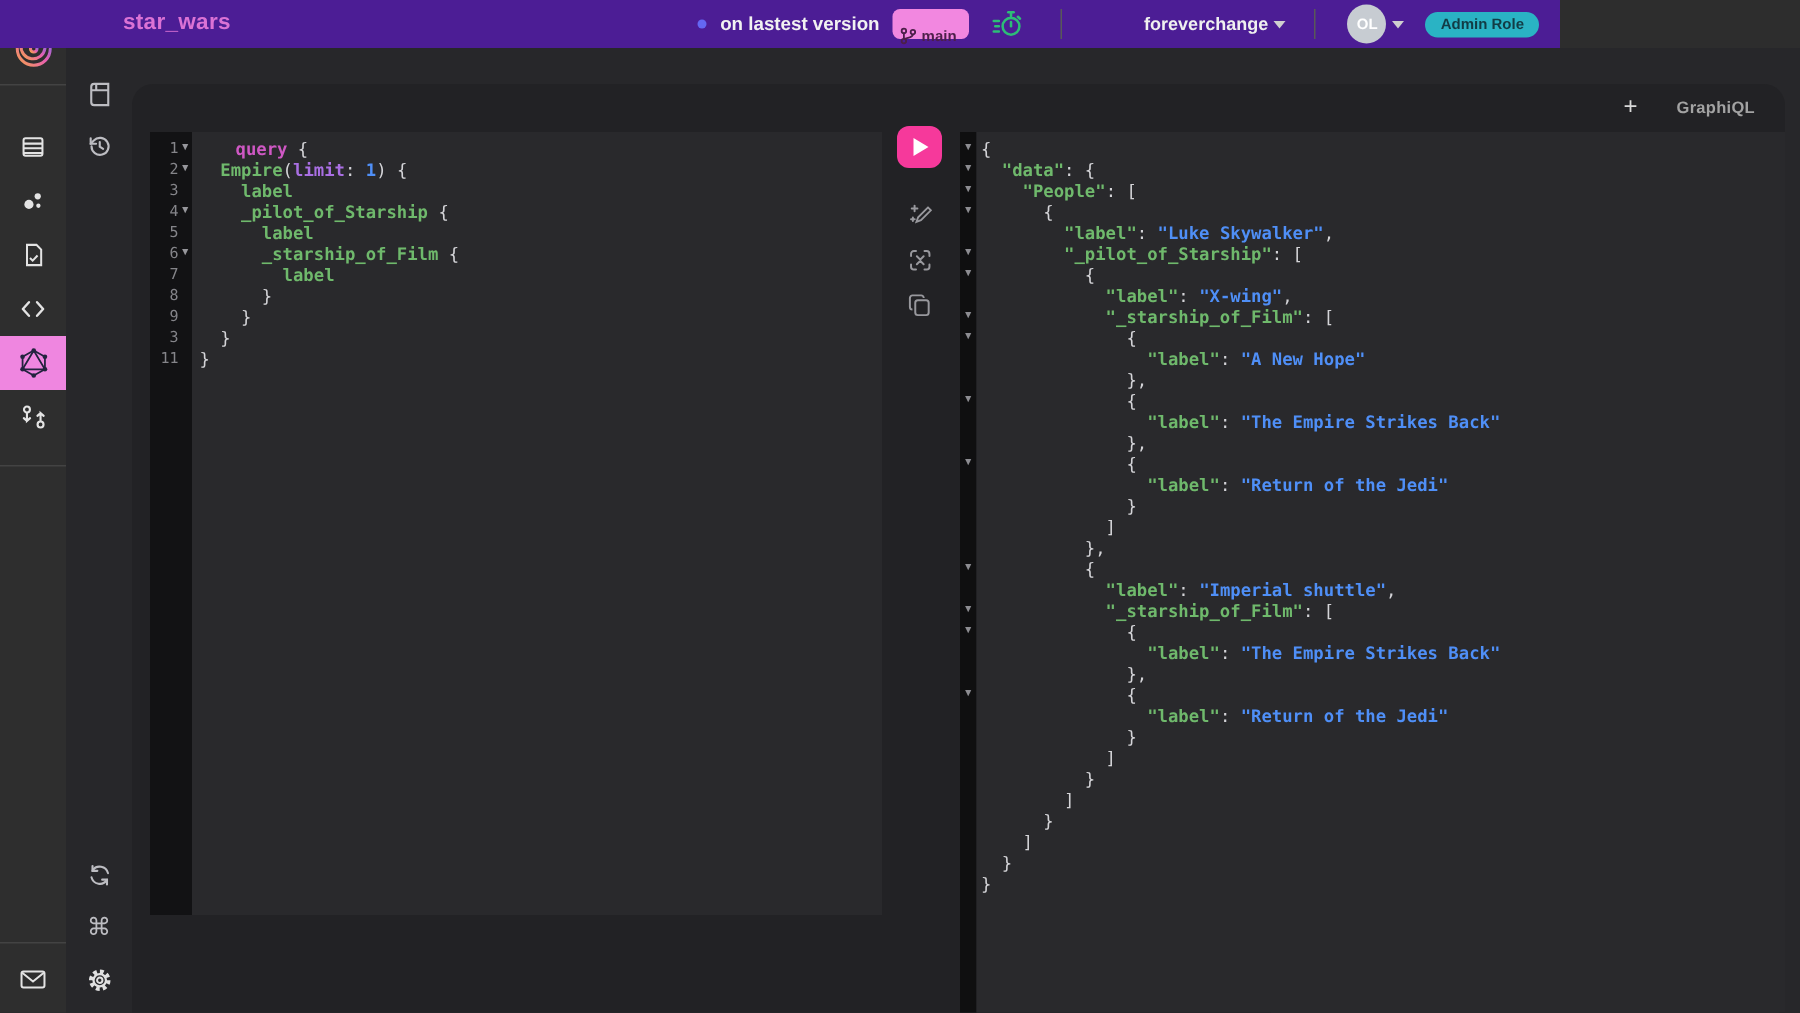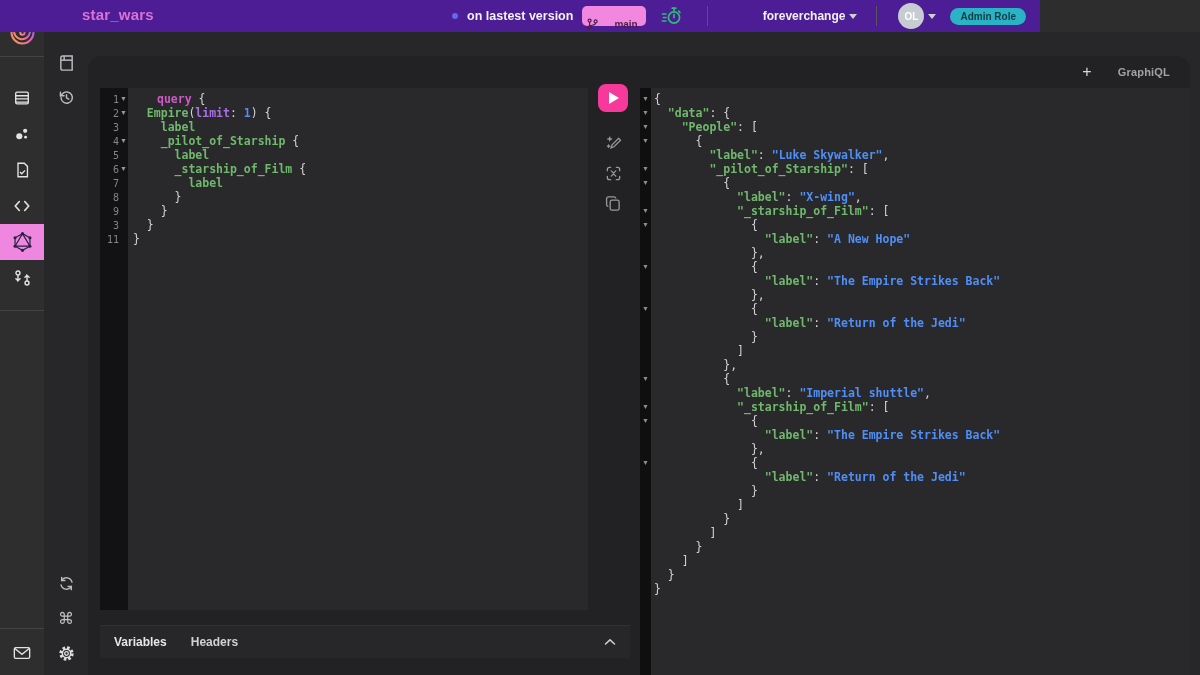--- a/index.html
+++ b/index.html
@@ -6,21 +6,21 @@
   html,body { width:1200px; height:675px; overflow:hidden; background:#2d2d2d;
     font-family:"Liberation Sans", sans-serif; -webkit-font-smoothing:antialiased; }
 
   
   .topbar { position:absolute; left:0; top:0; width:1040px; height:32px; background:#4c1d95;
     display:flex; align-items:center; z-index:5; }
   .app-title { position:absolute; left:82px; top:6px; font-size:15px; font-weight:bold; color:#db72d5; letter-spacing:.2px; }
   .topbar-right { position:absolute; right:14px; top:0; height:32px; display:flex; align-items:center; gap:9px;text-align:center; }
   .ver-dot { width:6px; height:6px; border-radius:50%; background:#6467f2; }
   .ver-text { font-size:12.5px; font-weight:600; color:#f2f2f2; }
-  .branch-badge { display:flex; align-items:center; gap:16px; background:#f287e0; color:#4c1f49;
+  .branch-badge { display:flex; align-items:center; gap:3px; background:#f287e0; color:#4c1f49;
     font-size:10px; font-weight:bold; border-radius:5px; padding:18px 8px 2px 5px; height:17px; }
   .stopwatch { margin:0 6px; display:flex; }
   .tb-div { width:1px; height:20px; background:#585858; margin:0 10px; }
   .org-name { font-size:12px; font-weight:600; color:#f0f0f0;margin-left:36px; }
   .caret { width:0; height:0; border-left:4px solid transparent; border-right:4px solid transparent;
     border-top:5px solid #cfcfcf; margin-left:4px; }
   .avatar { width:26px; height:26px; border-radius:50%; background:#c7ccd2; color:#ffffff;
     font-size:10px; font-weight:bold; display:flex; align-items:center; justify-content:center; margin-left:2px; }
   .role-badge { background:#2ab3c4; color:#123c45; font-size:10px; font-weight:bold;
     border-radius:9px; padding:3px 10px; margin-left:5px; }
@@ -365,30 +365,20 @@
       <div class="tool-ic">
         <svg width="16" height="17" viewBox="0 0 17 18">
           <g fill="none" stroke="currentColor" stroke-width="1.4">
             <rect x="5.5" y="5.5" width="9.5" height="10.5" rx="1.8"></rect>
             <path d="M3.5 12 a1.8 1.8 0 0 1 -1.8 -1.8 V3.8 A1.8 1.8 0 0 1 3.5 2 h6.2 a1.8 1.8 0 0 1 1.8 1.8"></path>
           </g>
         </svg>
       </div>
     </div>
 
-    <div class="editor-footer">
-      <span class="ft-tab">Variables</span>
-      <span class="ft-tab dim">Headers</span>
-      <span class="ft-spacer"></span>
-      <span class="collapse">
-        <svg width="12" height="8" viewBox="0 0 12 8">
-          <path d="M1.5 6 L6 1.8 L10.5 6" fill="none" stroke="currentColor" stroke-width="1.6" stroke-linecap="round"></path>
-        </svg>
-      </span>
-    </div>
 
     <div class="resp-fold" id="resp-fold">
         <div class="fl">
           <span class="fold">▼</span>
         </div>
         <div class="fl">
           <span class="fold">▼</span>
         </div>
         <div class="fl">
           <span class="fold">▼</span>

